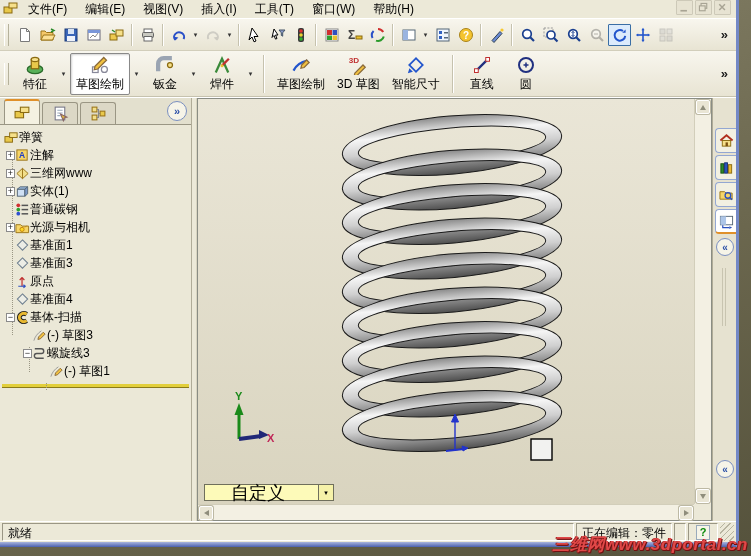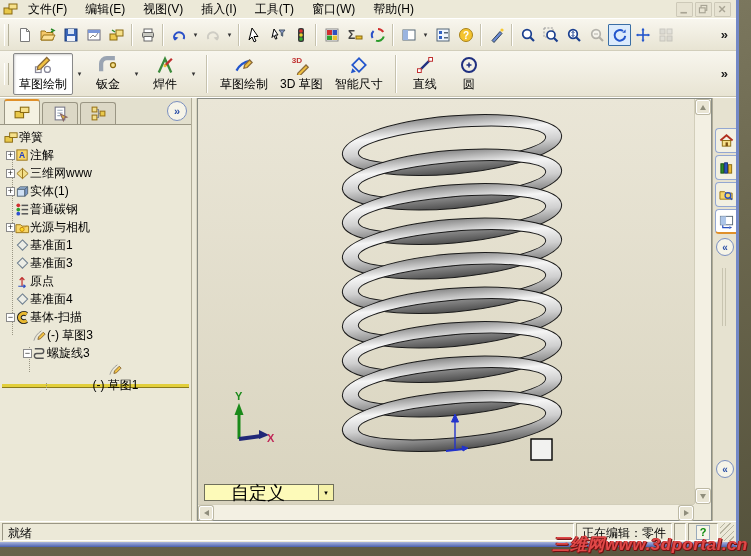--- a/index.html
+++ b/index.html
@@ -4,21 +4,21 @@
 <style>
 *{box-sizing:border-box;margin:0;padding:0}
 html,body{width:751px;height:556px}
 body{position:relative;overflow:hidden;background:linear-gradient(160deg,#8d8970 0%,#6b674e 60%,#55523c 100%);
      font-family:"Liberation Sans","DejaVu Sans",sans-serif;font-size:12px;color:#000}
 .window{position:absolute;left:0;top:0;width:739px;height:547px;background:#ece9d8;
         display:flex;flex-direction:column;border-right:3px solid #7388c6}
 .icn{display:inline-flex;width:16px;height:16px;align-items:center;justify-content:center;flex:none}
 .icn svg{width:100%;height:100%}
 
-.menubar{height:19px;display:flex;align-items:center;padding:0 3px;background:#ece9d8;border-bottom:1px solid #fff}
+.menubar{height:19px;display:flex;align-items:flex-start;padding:0 3px;background:#ece9d8;border-bottom:1px solid #fff}
 .menu-item{padding:1px 9px;cursor:default;white-space:nowrap}
 .mdi{margin-left:auto;display:flex;gap:2px;padding-right:2px}
 .mdi-btn{width:17px;height:15px;border:1px solid #cdc9b8;background:#e7e3d2;display:flex;align-items:center;justify-content:center;border-radius:1px}
 .mdi-btn .icn{width:13px;height:13px}
 
 .toolbar{display:flex;align-items:center;background:linear-gradient(#f8f6ee,#e8e4d3);border-bottom:1px solid #d2cebb;padding:0 3px}
 .toolbar1{height:32px}
 .toolbar2{height:46px;border-bottom:1px solid #c6c2ae}
 .grip{width:5px;height:22px;border-left:1px solid #fff;border-right:1px solid #b5b19b;margin:0 4px 0 1px;flex:none}
 .tb-btn{width:23px;height:22px;display:flex;align-items:center;justify-content:center;border:1px solid transparent;border-radius:1px;flex:none}
@@ -364,20 +364,33 @@
             <rect x="9" y="9" width="5" height="5" fill="#bbb" stroke="#888"></rect>
           </svg>
         </span>
       </div>
       <span class="tb-overflow">»</span>
     </div>
 
   <div class="toolbar toolbar2" id="toolbar2">
       <div class="grip"></div>
       <div class="cmd-group">
+        <div class="cmd-btn">
+          <span class="icn" style="height: 20px; width: 20px;">
+            <svg viewBox="0 0 16 16">
+              <ellipse cx="8" cy="11.5" rx="6.2" ry="3.4" fill="#58b058" stroke="#2a6a2a"></ellipse>
+              <rect x="5" y="3.5" width="6" height="7.5" fill="#e8c84a" stroke="#8a6a10"></rect>
+              <ellipse cx="8" cy="3.6" rx="3" ry="1.7" fill="#f6e08a" stroke="#8a6a10"></ellipse>
+            </svg>
+          </span>
+          <span class="lbl">特征</span>
+        </div>
+        <div class="cmd-dd">▾</div>
+      </div>
+      <div class="cmd-group">
         <div class="cmd-btn pressed">
           <span class="icn" style="height: 20px; width: 20px;">
             <svg viewBox="0 0 16 16">
               <rect x="2" y="9.5" width="4.5" height="4.5" fill="none" stroke="#889"></rect>
               <circle cx="11.5" cy="11.5" r="2.4" fill="none" stroke="#889"></circle>
               <path d="M4 9L11 2l2.2 2.2-7 7-2.8.6z" fill="#f0c040" stroke="#8a6a3a"></path>
             </svg>
           </span>
           <span class="lbl">草图绘制</span>
         </div>
@@ -630,21 +643,21 @@
           </div>
           <div class="trow" style="padding-left: 23px;">
             <span class="texp">−</span>
             <span class="icn ticon" style="height: 15px; width: 15px;">
               <svg viewBox="0 0 16 16">
                 <path d="M3 3h7a2.5 2.5 0 0 1 0 5H5a2.5 2.5 0 0 0 0 5h7.5" fill="none" stroke="#555" stroke-width="1.5"></path>
               </svg>
             </span>
             <span class="tlabel">螺旋线3</span>
           </div>
-          <div class="trow" style="padding-left: 40px; flex-direction: column;">
+          <div class="trow" style="padding-left: 40px;">
             <span class="tspace"></span>
             <span class="icn ticon" style="height: 15px; width: 15px;">
               <svg viewBox="0 0 16 16">
                 <path d="M2 13.5c1-4 4-8 8-10.5" fill="none" stroke="#999" stroke-width="1"></path>
                 <path d="M7 9.5l5-5 2 2-5 5-2.7.7z" fill="#f0c040" stroke="#8a6a3a"></path>
               </svg>
             </span>
             <span class="tlabel">(-) 草图1</span>
           </div>
           <div class="rollback"></div>

